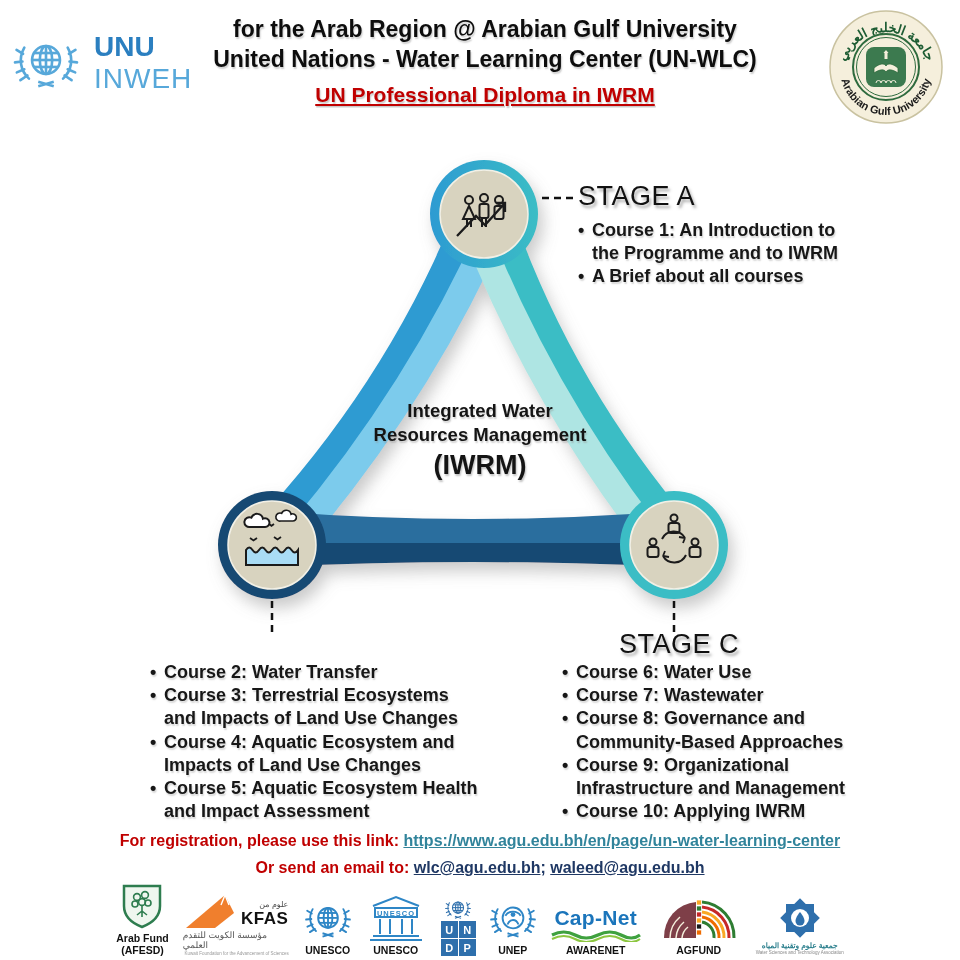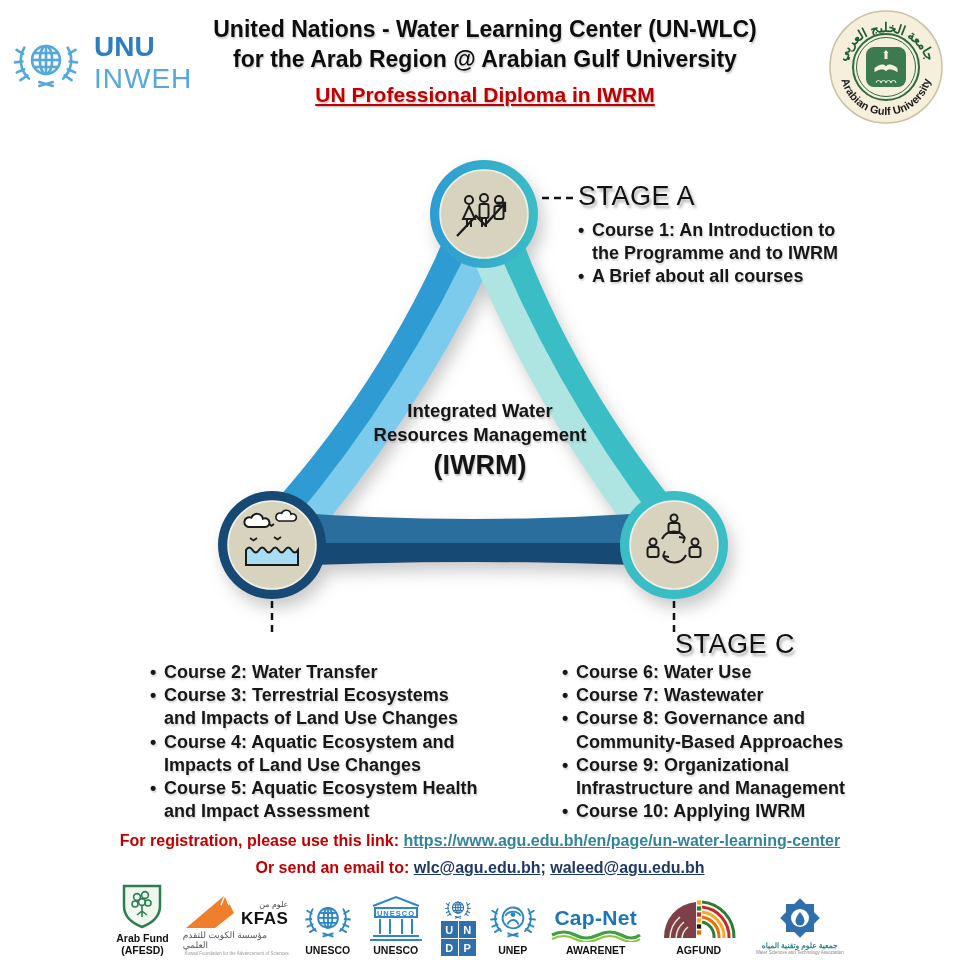--- a/index.html
+++ b/index.html
@@ -22,21 +22,21 @@
   .stage-a { position:absolute; left:578px; top:181px; width:340px; }
   .stage-a .stage-list { margin-top:7px; }
   .stage-list { font-size:18px; font-weight:bold; color:#171717; line-height:23.2px;
                 text-shadow:1px 1.5px 1.5px rgba(140,140,140,.35); }
   .bl { white-space:nowrap; }
   .mk { display:inline-block; width:14px; }
   .bl.cont { padding-left:14px; }
 
   .stage-b-title { position:absolute; left:158px; top:629px; width:232px; text-align:center; }
   .stage-b-list  { position:absolute; left:150px; top:661px; width:360px; }
-  .stage-c-title { position:absolute; left:563px; top:629px; width:232px; text-align:right; }
+  .stage-c-title { position:absolute; left:563px; top:629px; width:232px; text-align:center; }
   .stage-c-list  { position:absolute; left:562px; top:661px; width:360px; }
 
   .center-label { position:absolute; left:320px; top:399px; width:320px; text-align:center; }
   .center-label .cl-line { font-size:18.5px; font-weight:bold; color:#141414; line-height:24px;
                            text-shadow:1px 1.5px 1.5px rgba(140,140,140,.4); }
   .center-label .cl-iwrm { font-size:27px; font-weight:bold; color:#141414; margin-top:3px;
                            text-shadow:1px 2px 2px rgba(120,120,120,.45); }
 
   
   .reg { position:absolute; left:0; width:960px; text-align:center; font-weight:bold; font-size:16px; }
@@ -93,22 +93,22 @@
       </defs>
       <g transform="translate(34,40) scale(1.55)" stroke="#57A8DA">
         <use href="#un-emblem"></use>
       </g>
       <text x="82" y="36" font-size="28" font-weight="bold" fill="#2B7FC0">UNU</text>
       <text x="82" y="68" font-size="28" fill="#57A8DA" letter-spacing="1">INWEH</text>
     </svg>
   </div>
 
   <div class="title-block">
+    <div class="title-line">for the Arab Region @ Arabian Gulf University</div>
     <div class="title-line">United Nations - Water Learning Center (UN-WLC)</div>
-    <div class="title-line">for the Arab Region @ Arabian Gulf University</div>
     <div class="subtitle">UN Professional Diploma in IWRM</div>
   </div>
 
   <div class="agu-logo">
     <svg width="120" height="118" viewBox="-60 -59 120 118">
       <circle r="56" fill="#F5EFDC" stroke="#C9C2A0" stroke-width="1.5"></circle>
       <path id="aguTop" d="M -43,8 A 43,43 0 0 1 43,8" fill="none"></path>
       <path id="aguBot" d="M -46,2 A 46,46 0 0 0 46,2" fill="none"></path>
       <text font-size="13" font-weight="bold" fill="#1D5C33">
         <textPath href="#aguTop" startOffset="50%" text-anchor="middle">جامعة الخليج العربي</textPath>

